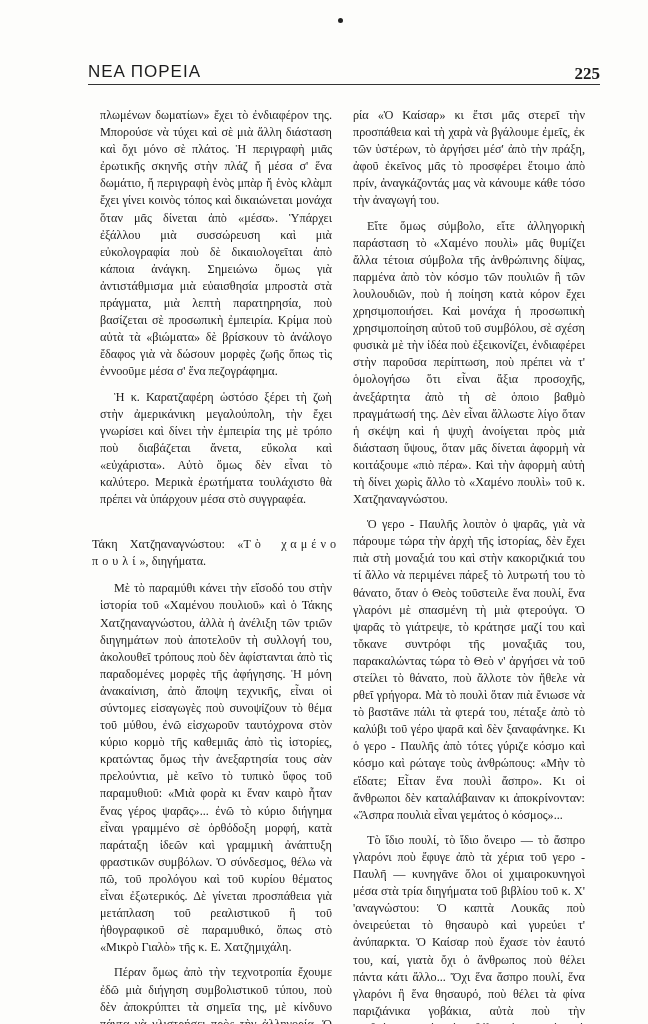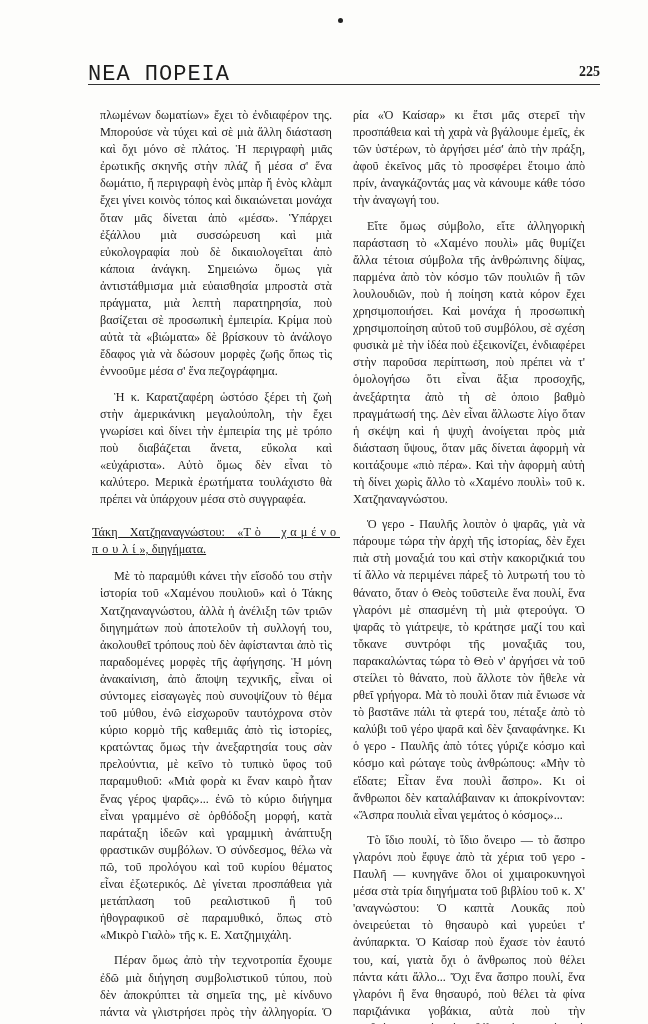--- a/index.html
+++ b/index.html
@@ -2,28 +2,28 @@
 <html><head>
 <meta charset="utf-8">
 <style>
   html, body { margin: 0; padding: 0; }
   body {
     width: 648px; height: 1024px; background: #fdfdfb; position: relative; overflow: hidden;
     font-family: "DejaVu Serif", "Liberation Serif", serif; color: #1c1c1c;
   }
   .dot { position: absolute; left: 338px; top: 18px; width: 5px; height: 5px; background: #222; border-radius: 50%; }
   .header { position: absolute; left: 88px; top: 62px; width: 512px; height: 22px; border-bottom: 1px solid #333; }
-  .header .title { position: absolute; left: 0; top: 0; font-family: Liberation Mono, monospace; font-size: 22px; letter-spacing: 1px; }
-  .header .pageno { position: absolute; right: 0; top: 2px; font-family: "Liberation Serif", serif; font-size: 14px; font-weight: bold; }
+  .header .title { position: absolute; left: 0; top: 0; font-family: Liberation Sans, sans-serif; font-size: 17px; letter-spacing: 1px; }
+  .header .pageno { position: absolute; right: 0; top: 2px; font-family: "Liberation Serif", serif; font-size: 17px; font-weight: bold; }
   .col { position: absolute; top: 99px; width: 248px; font-family: "Liberation Serif", serif; font-size: 12.2px; line-height: 17.1px; text-align: justify; }
   .col.left { left: 92px; }
   .col.right { left: 345px; }
   .col p { margin: 8px; text-indent: 14px; }
   .col p.noindent { text-indent: 0; }
-  .col p.heading { text-indent: 0; margin: 16px 0 10px 0; text-decoration: underline; }
+  .col p.heading { text-indent: 0; margin: 28px 0 10px 0; }
   .spaced { letter-spacing: 4px; }
 </style>
 </head>
 <body>
 
 <div class="dot"></div>
 
 <div class="header">
   <span class="title">ΝΕΑ ΠΟΡΕΙΑ</span>
   <span class="pageno">225</span>

